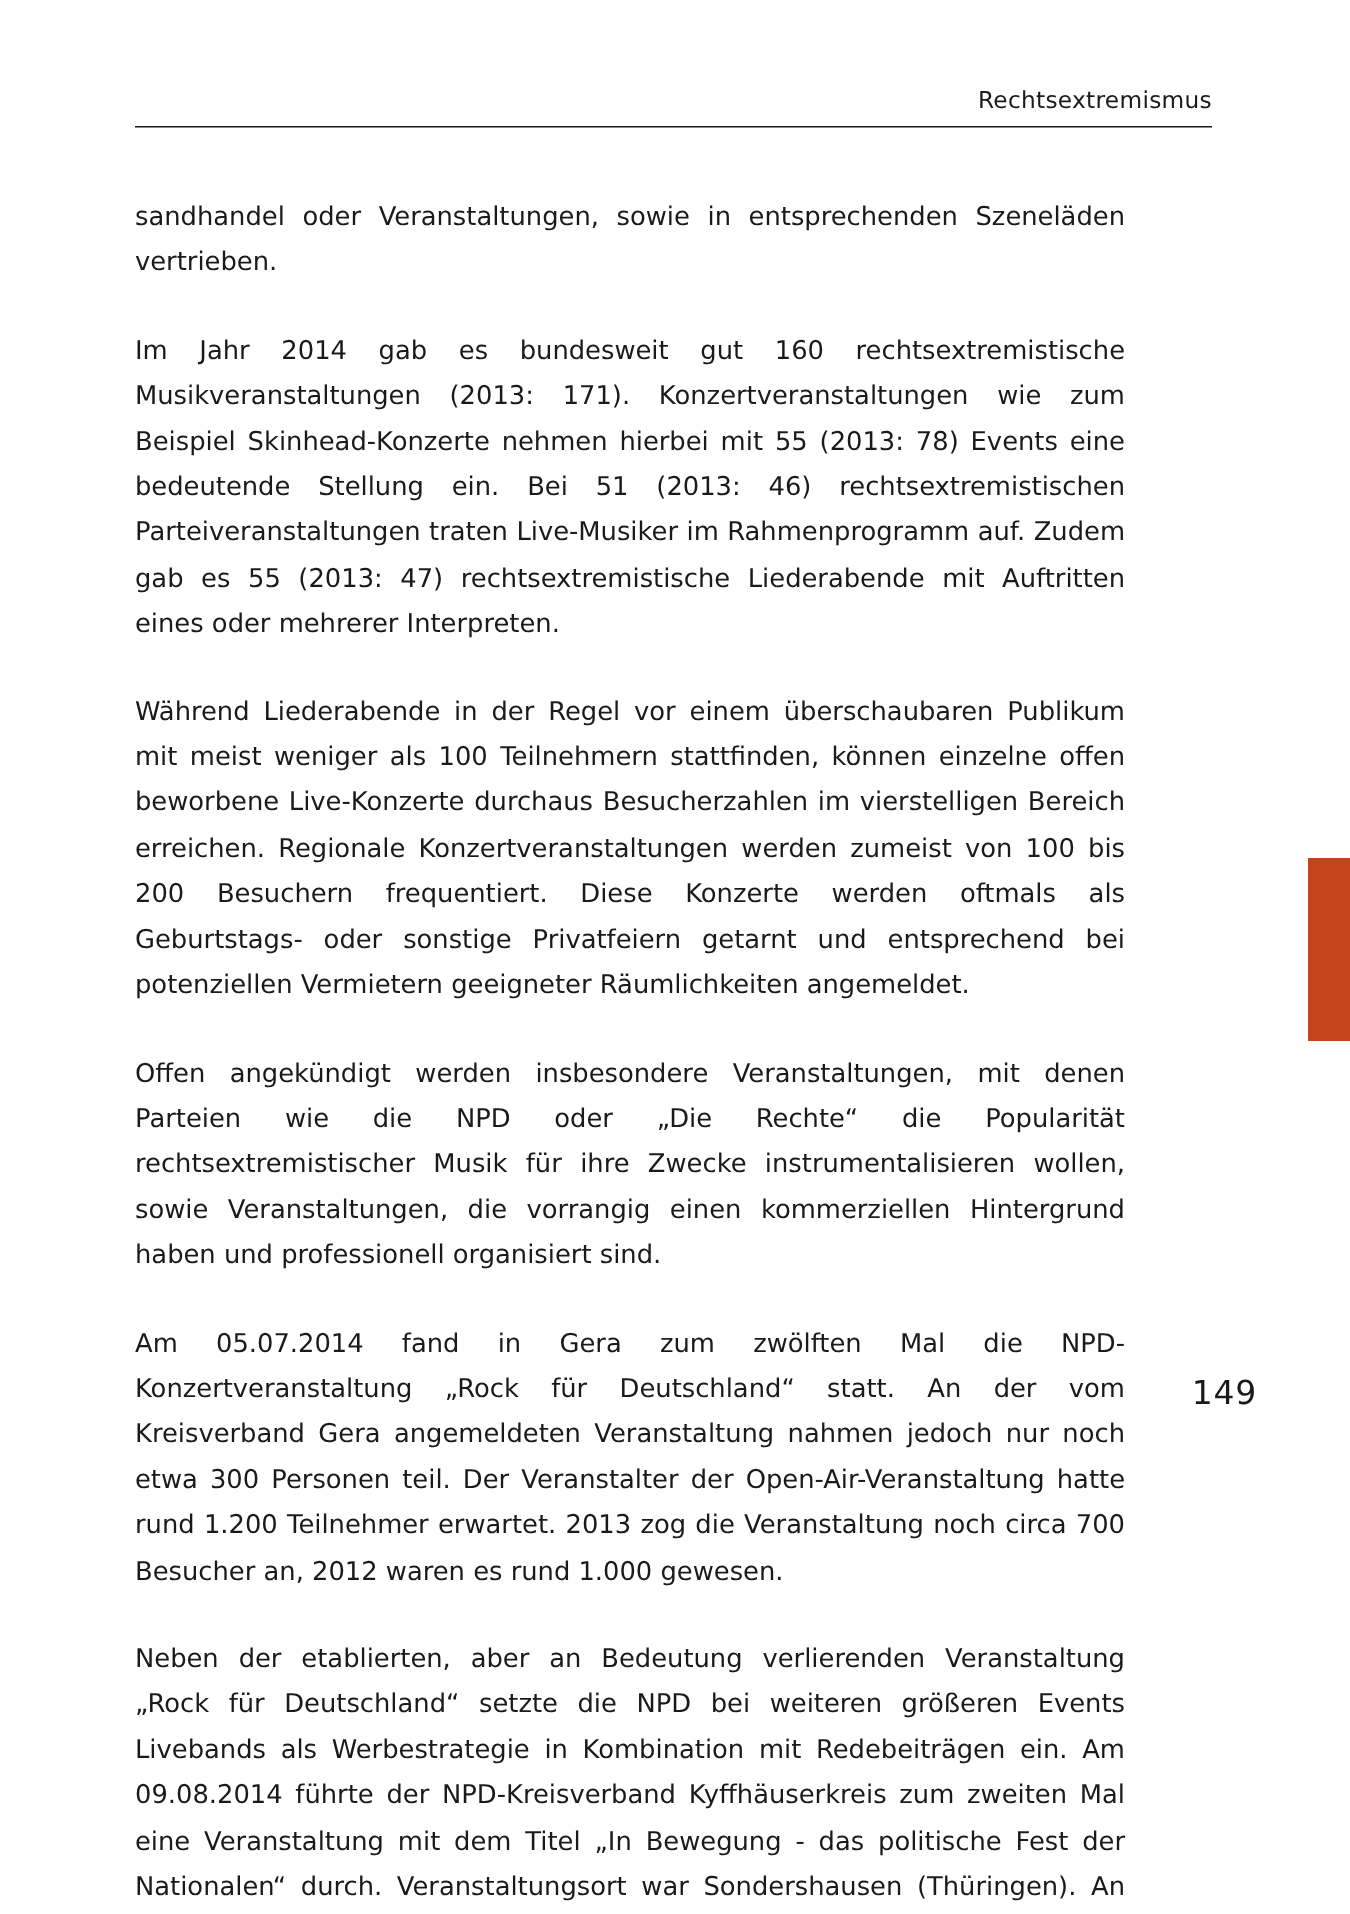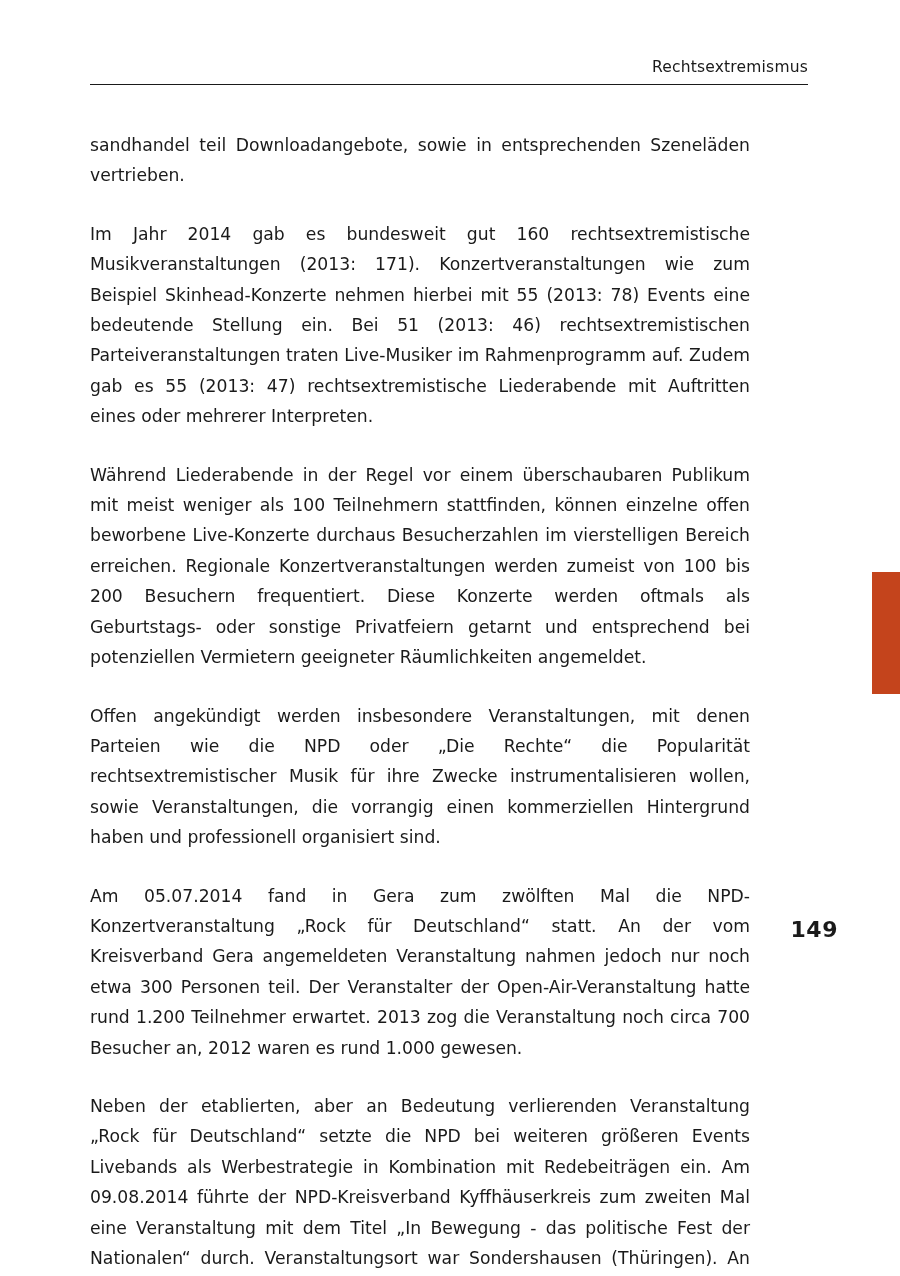--- a/index.html
+++ b/index.html
@@ -63,35 +63,34 @@
     height: 122px;
     background: #c4441c;
   }
   .page-number {
     position: absolute;
     right: 62px;
     bottom: 46px;
     font-size: 22px;
     color: #1a1a1a;
     letter-spacing: 0.5px;
-    font-weight: bold;
   }
 </style>
 </head>
 <body>
 
 <div class="page">
 
   <div class="header">
     <div class="header-title">Rechtsextremismus</div>
     <div class="header-rule"></div>
   </div>
 
   <div class="content">
-    <p class="para">sandhandel teil Downloadangebote, sowie in entsprechenden Szeneläden vertrieben.</p>
+    <p class="para">sandhandel oder Veranstaltungen, sowie in entsprechenden Szeneläden vertrieben.</p>
     <p class="para">Im Jahr 2014 gab es bundesweit gut 160 rechtsextremistische Musikveranstaltungen (2013: 171). Konzertveranstaltungen wie zum Beispiel Skinhead-Konzerte nehmen hierbei mit 55 (2013: 78) Events eine bedeutende Stellung ein. Bei 51 (2013: 46) rechtsextremistischen Parteiveranstaltungen traten Live-Musiker im Rahmenprogramm auf. Zudem gab es 55 (2013: 47) rechtsextremistische Liederabende mit Auftritten eines oder mehrerer Interpreten.</p>
     <p class="para">Während Liederabende in der Regel vor einem überschaubaren Publikum mit meist weniger als 100 Teilnehmern stattfinden, können einzelne offen beworbene Live-Konzerte durchaus Besucherzahlen im vierstelligen Bereich erreichen. Regionale Konzertveranstaltungen werden zumeist von 100 bis 200 Besuchern frequentiert. Diese Konzerte werden oftmals als Geburtstags- oder sonstige Privatfeiern getarnt und entsprechend bei potenziellen Vermietern geeigneter Räumlichkeiten angemeldet.</p>
     <p class="para">Offen angekündigt werden insbesondere Veranstaltungen, mit denen Parteien wie die NPD oder „Die Rechte“ die Popularität rechtsextremistischer Musik für ihre Zwecke instrumentalisieren wollen, sowie Veranstaltungen, die vorrangig einen kommerziellen Hintergrund haben und professionell organisiert sind.</p>
     <p class="para">Am 05.07.2014 fand in Gera zum zwölften Mal die NPD-Konzertveranstaltung „Rock für Deutschland“ statt. An der vom Kreisverband Gera angemeldeten Veranstaltung nahmen jedoch nur noch etwa 300 Personen teil. Der Veranstalter der Open-Air-Veranstaltung hatte rund 1.200 Teilnehmer erwartet. 2013 zog die Veranstaltung noch circa 700 Besucher an, 2012 waren es rund 1.000 gewesen.</p>
     <p class="para">Neben der etablierten, aber an Bedeutung verlierenden Veranstaltung „Rock für Deutschland“ setzte die NPD bei weiteren größeren Events Livebands als Werbestrategie in Kombination mit Redebeiträgen ein. Am 09.08.2014 führte der NPD-Kreisverband Kyffhäuserkreis zum zweiten Mal eine Veranstaltung mit dem Titel „In Bewegung - das politische Fest der Nationalen“ durch. Veranstaltungsort war Sondershausen (Thüringen). An der Veranstaltung nahmen circa 700 Besucher</p>
   </div>
 
   <div class="tab-marker" style="background: rgb(196, 68, 28);"></div>
 
   <div class="page-number">149</div>

